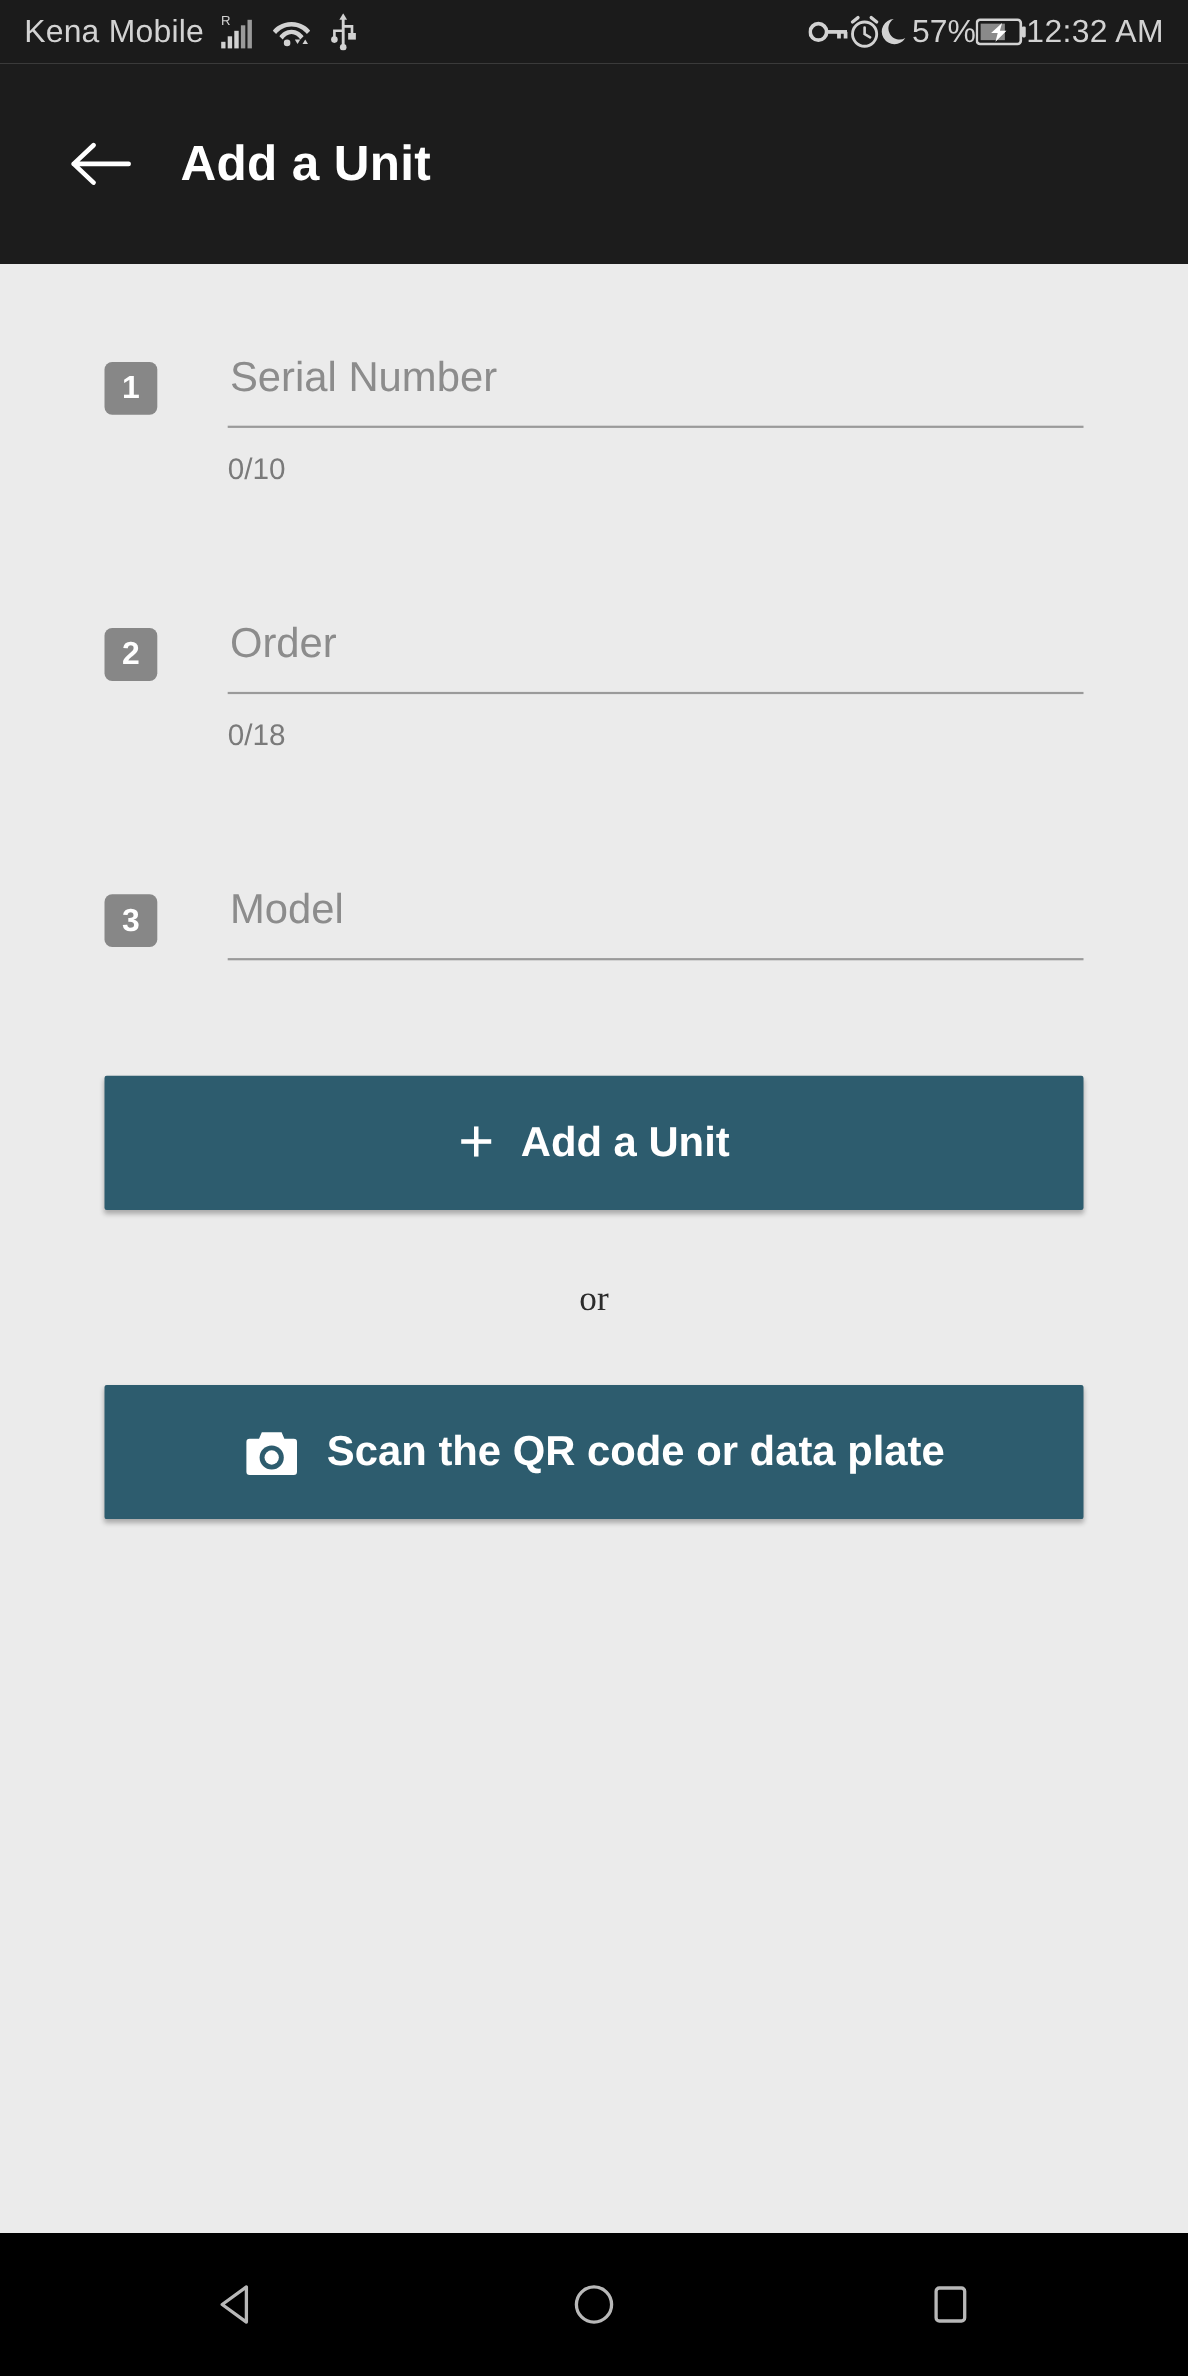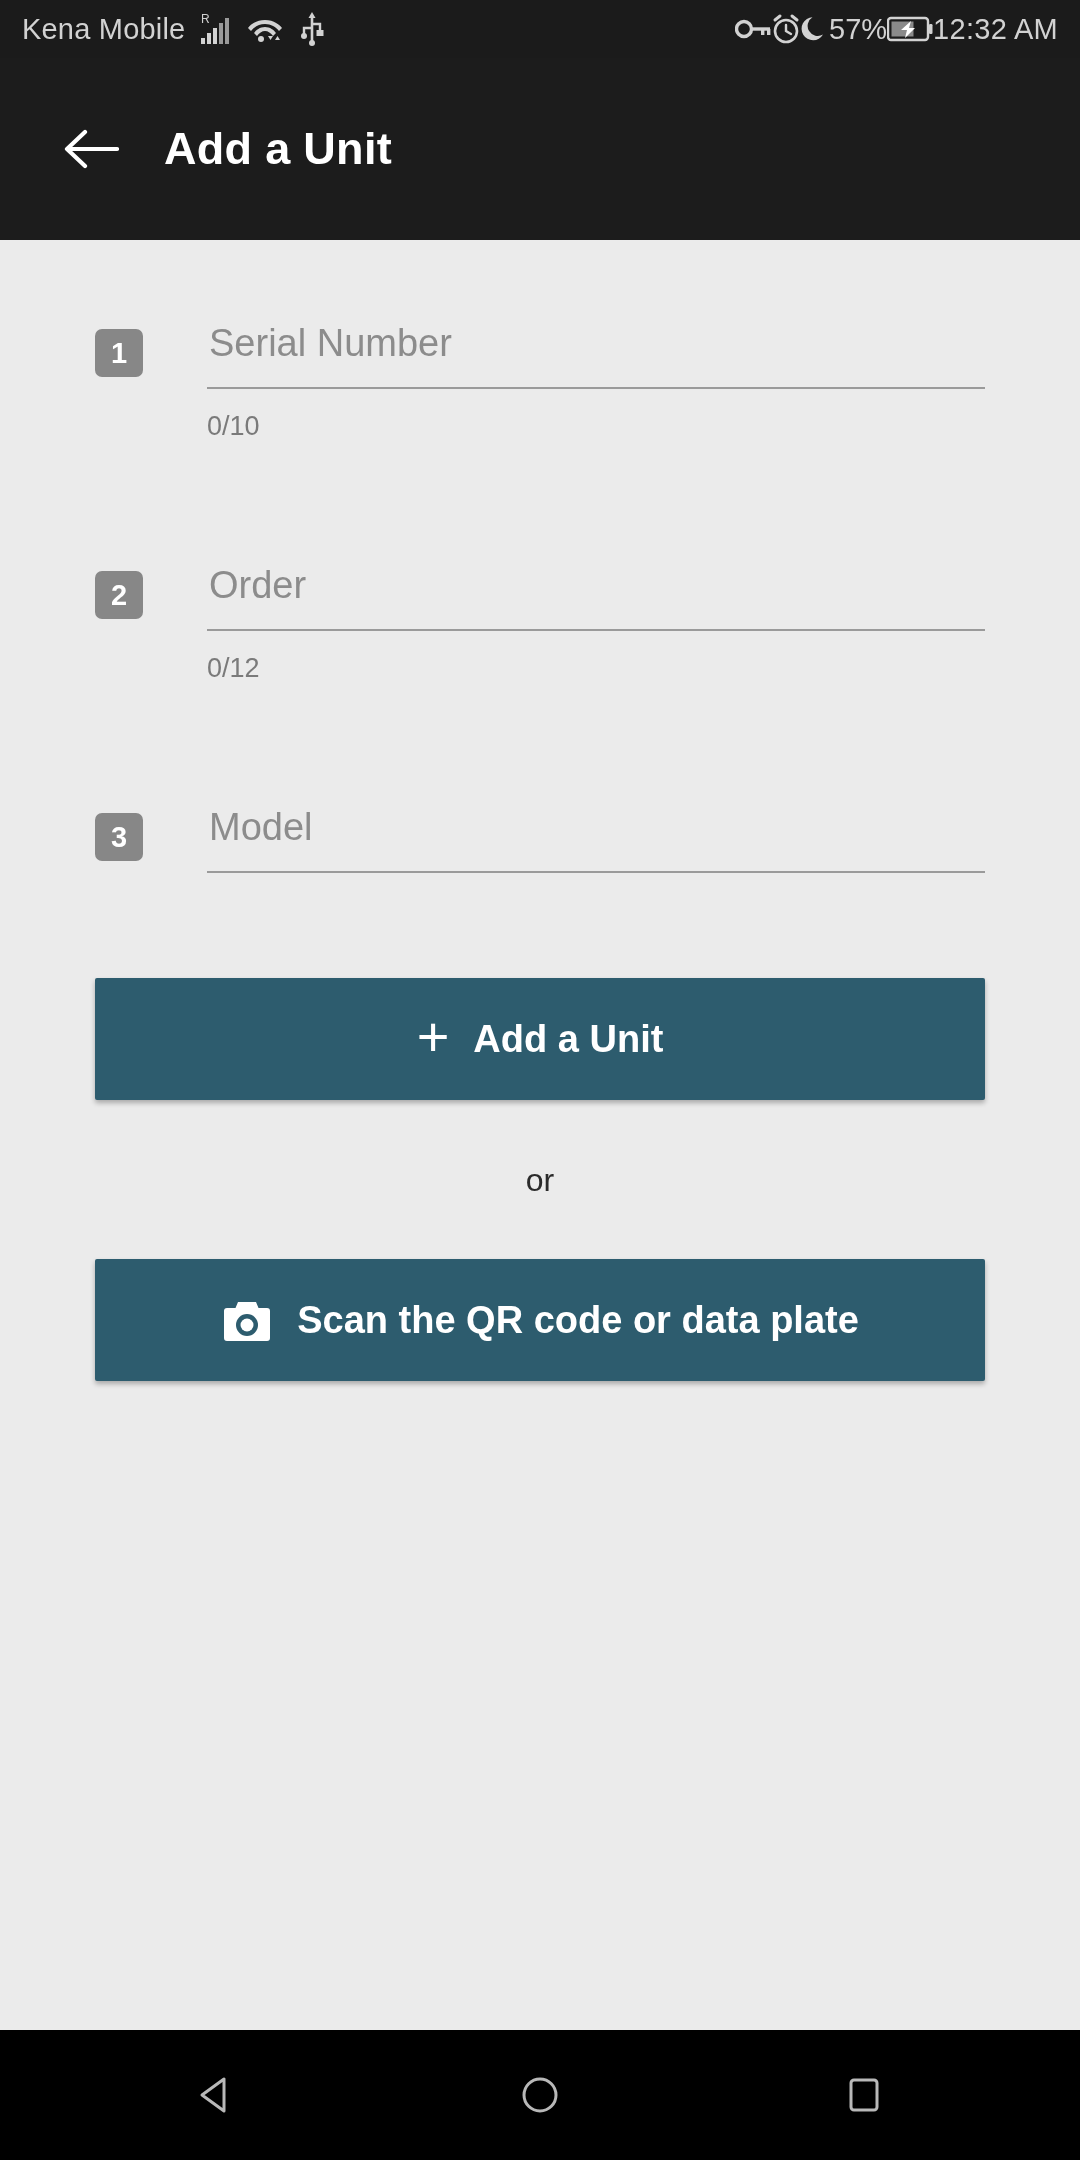--- a/index.html
+++ b/index.html
@@ -64,21 +64,21 @@
   
   .btn{
     width:100%; height:122px; background:#2d5c6e; border:none;
     color:#ffffff; font-family:"Liberation Sans", sans-serif;
     font-size:38px; font-weight:bold;
     display:flex; align-items:center; justify-content:center;
     gap:24px; cursor:pointer; border-radius:2px;
     box-shadow:0 3px 5px rgba(0,0,0,.28);
   }
   .plus-icon{ font-size:56px; font-weight:normal; line-height:.9; margin-top:-4px; }
-  .or-sep{ text-align:center; font-size:32px; color:#2b2b2b; padding:62px 0 60px; }
+  .or-sep{ text-align:center; font-size:32px; color:#2b2b2b; padding:62px 0 60px;font-family:Liberation Serif, serif; }
   .cam-icon{ display:flex; align-items:center; }
 
   
   .navbar{
     flex:0 0 130px; background:#000000;
     display:flex; align-items:center; justify-content:center; gap:232px;
   }
   .nav-btn{ display:flex; align-items:center; justify-content:center;
     width:92px; height:92px; cursor:pointer; }
 </style>
@@ -178,21 +178,21 @@
         </div>
       </div>
 
       <div class="gap-1"></div>
 
       <div class="field-row">
         <div class="badge">2</div>
         <div class="field-wrap">
           <input class="field-input" type="text" placeholder="Order" style="">
           <div class="field-underline"></div>
-          <div class="counter">0/12</div>
+          <div class="counter">0/18</div>
         </div>
       </div>
 
       <div class="gap-2"></div>
 
       <div class="field-row">
         <div class="badge">3</div>
         <div class="field-wrap">
           <input class="field-input" type="text" placeholder="Model" style="">
           <div class="field-underline"></div>

